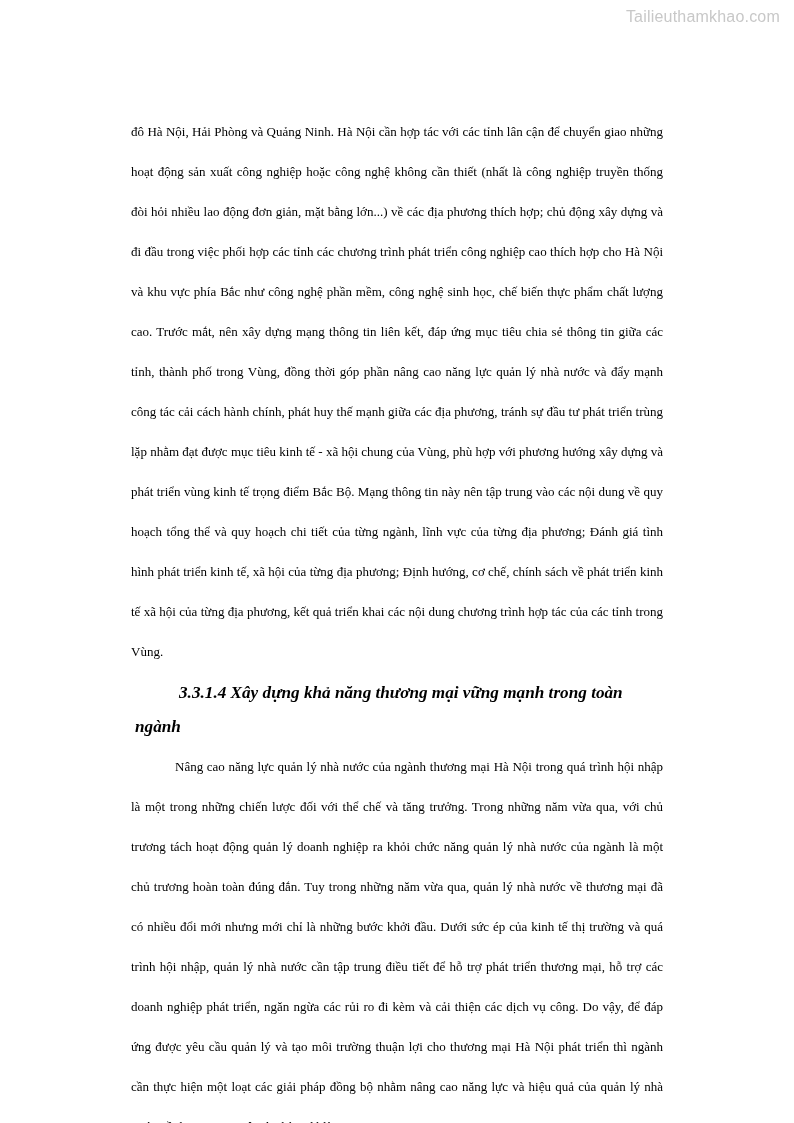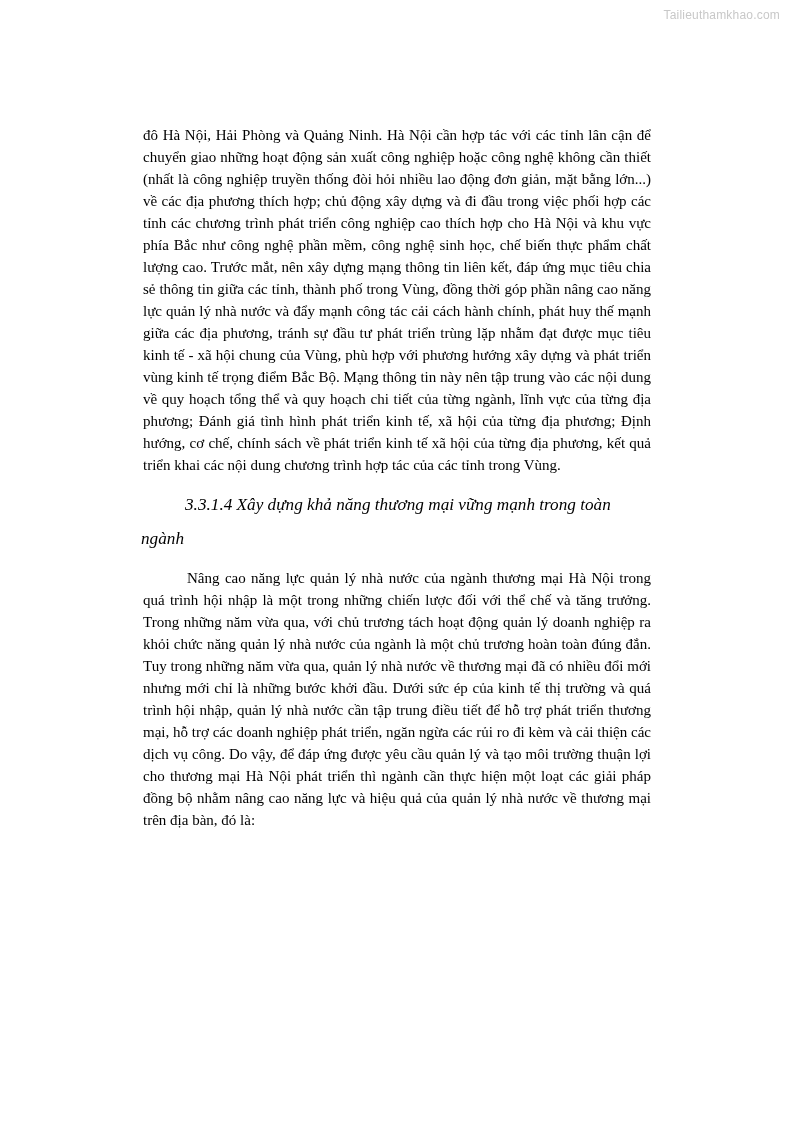--- a/index.html
+++ b/index.html
@@ -19,21 +19,21 @@
     position: relative;
     width: 794px;
     height: 1123px;
     box-sizing: border-box;
   }
   .watermark {
     position: absolute;
     top: 8px;
     right: 14px;
     font-family: "Liberation Sans", sans-serif;
-    font-size: 12px;
+    font-size: 16px;
     color: #c8c8c8;
     letter-spacing: 0.2px;
     white-space: nowrap;
     margin-left: 20px;
   }
   .page-number {
     position: absolute;
     top: 44px;
     left: 0;
     width: 794px;
@@ -41,34 +41,34 @@
     font-size: 17px;
     font-family: "Liberation Serif", serif;
   }
   .content {
     position: absolute;
     top: 112px;
     left: 131px;
     width: 532px;
   }
   p {
-    margin: 12px;
-    font-size: 15px;
-    line-height: 22px;
+    margin: 0;
+    font-size: 13px;
+    line-height: 40px;
     text-align: justify;
     text-justify: inter-word;
   }
   p.indent {
     text-indent: 44px;
   }
   .section-heading {
-    margin: 10px;
+    margin: 4px;
     font-size: 17.2px;
     line-height: 33.5px;
-    font-weight: normal;
+    font-weight: bold;
     font-style: italic;
     text-indent: 44px;
     text-align: left;
   }
 </style>
 </head>
 <body>
 
 <div class="page">
 

